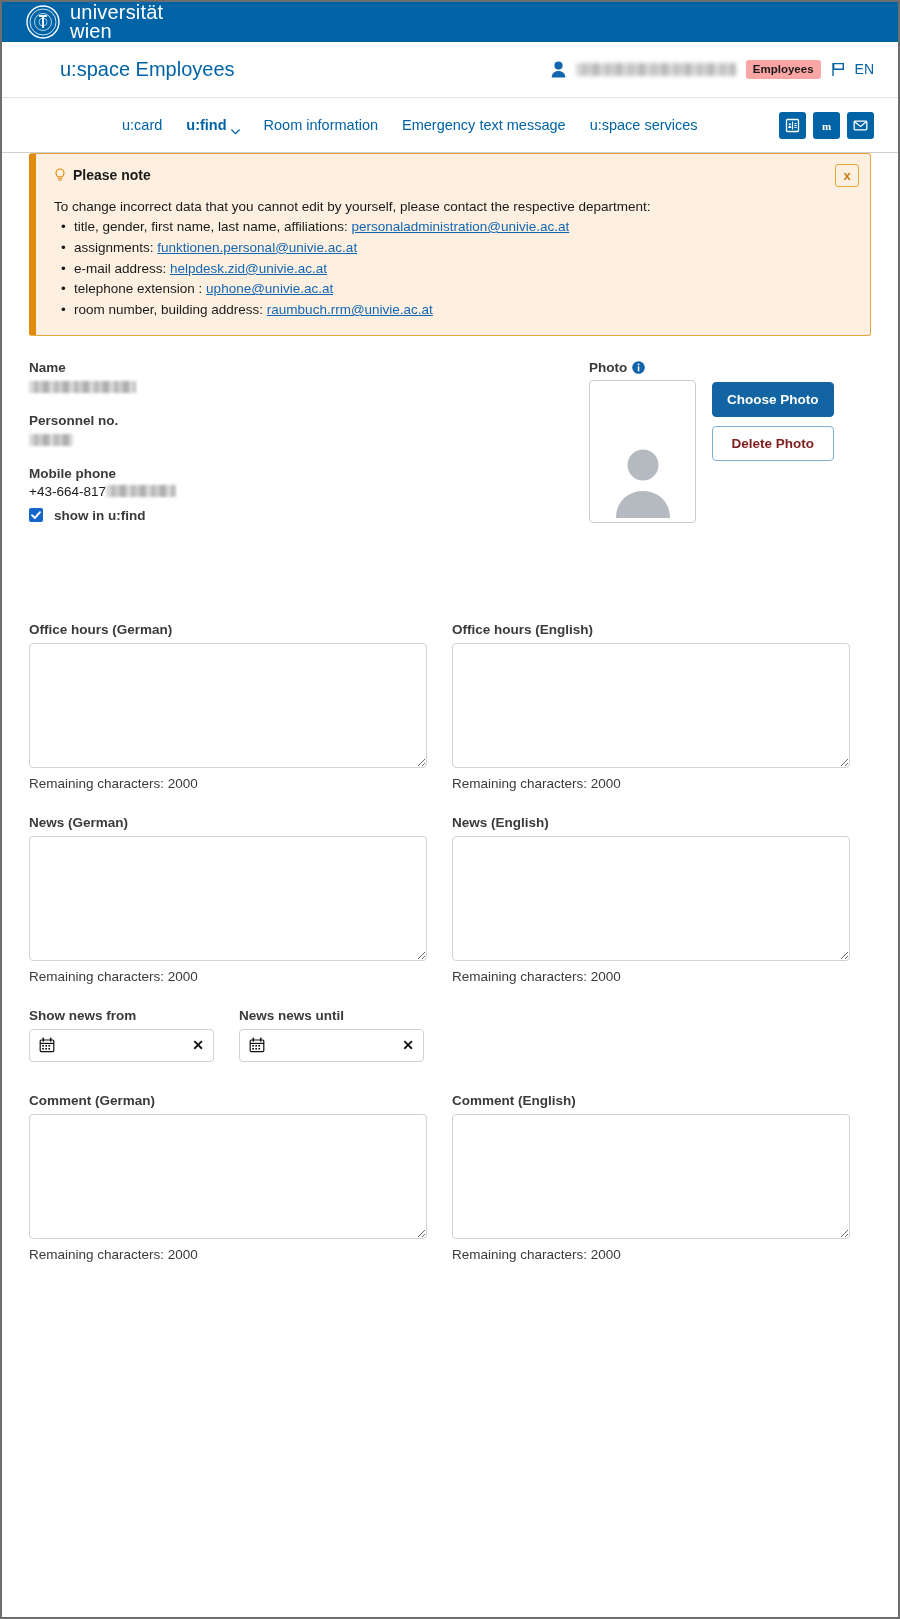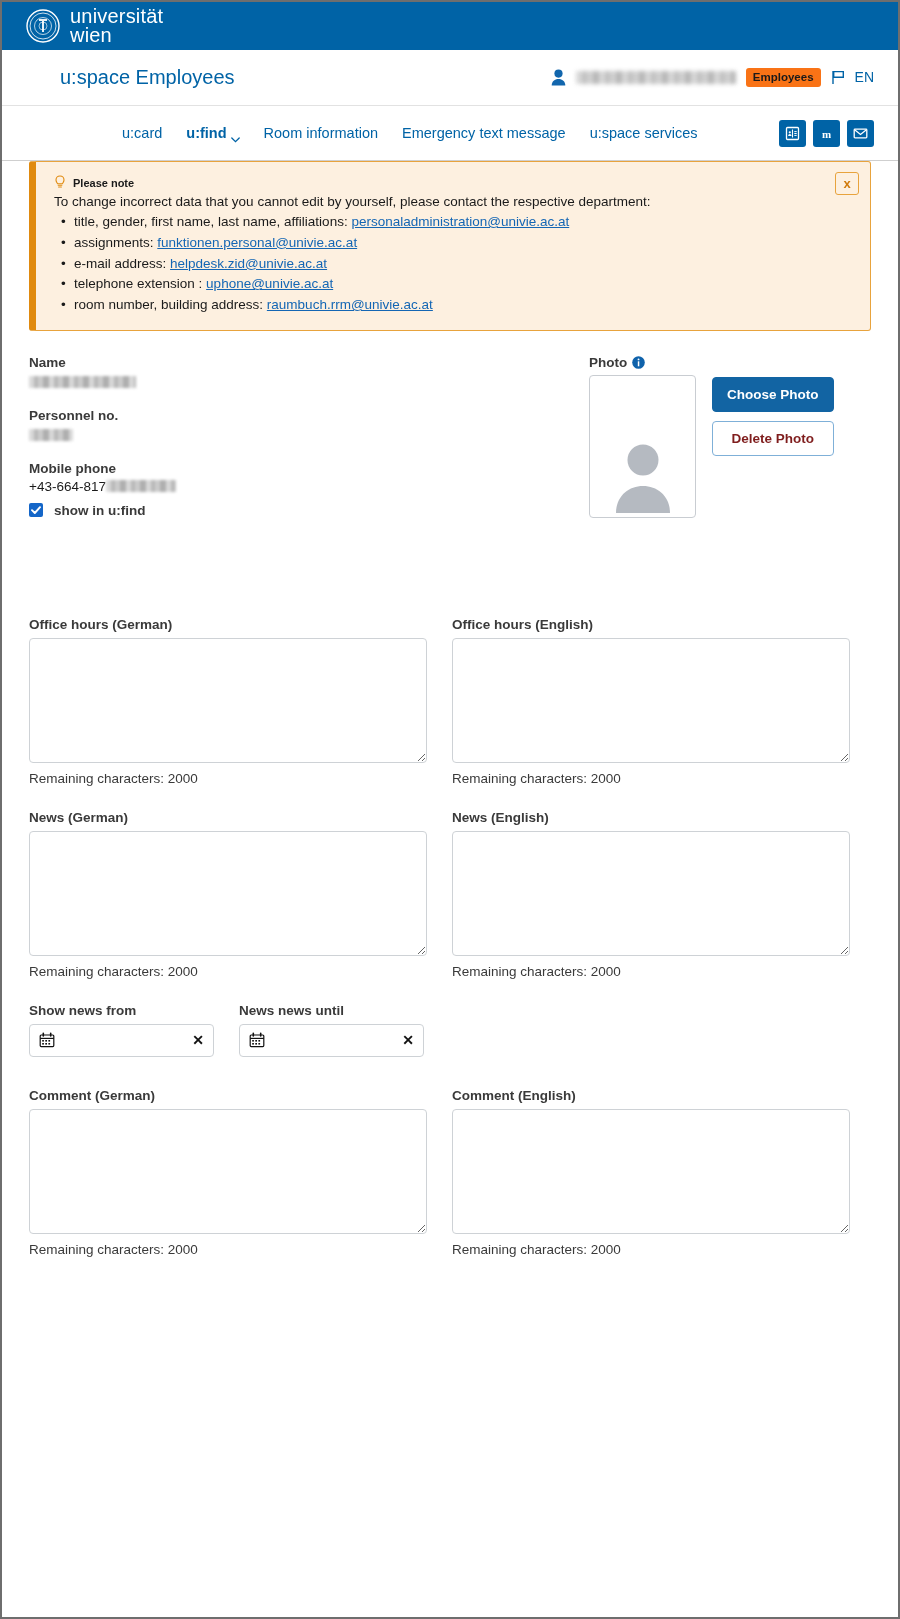--- a/index.html
+++ b/index.html
@@ -14,21 +14,21 @@
   .page {
     position:relative;
     width:900px; height:1619px;
     background:#ffffff;
     border:2px solid #6e6e6e;
     overflow:hidden;
   }
 
   
   .brandbar {
-    height:48px;
+    height:40px;
     background:#0063a6;
     display:flex; align-items:center;
     padding:0 24px;
   }
   .logo { display:flex; align-items:center; gap:10px; }
   .logo-seal { width:34px; height:34px; flex:0 0 34px; }
   .logo-text {
     color:#ffffff; font-size:20px; line-height:0.95;
     font-weight:400; letter-spacing:0.2px;
   }
@@ -51,21 +51,21 @@
   .user-icon { width:15px; height:17px; display:block; }
   .blurname {
     display:inline-block; height:13px; width:160px;
     background:
       repeating-linear-gradient(90deg,#d6d6d6 0 6px,#bdbdbd 6px 11px,#cfcfcf 11px 17px,#b3b3b3 17px 23px);
     filter:blur(2.2px);
     border-radius:1px;
     opacity:.95;
   }
   .badge-employees {
-    background:#f97316; color:#1a1a1a;
+    background:#fca5a5; color:#1a1a1a;
     font-size:11.5px; font-weight:700;
     padding:3px 7px; border-radius:3px;
     line-height:1.1;
   }
   .flag-icon { width:14px; height:15px; display:block; }
   .lang { color:#0063a6; font-size:14px; }
 
   
   .navrow {
     height:56px;
@@ -103,22 +103,22 @@
     position:relative;
     background:#fdf0e0;
     border:1px solid #e8a33d;
     border-left:7px solid #e08a0f;
     border-radius:3px;
     padding:13px 16px 14px 18px;
     margin-bottom:24px;
   }
   .notice-head {
     display:flex; align-items:center; gap:7px;
-    font-size:11px; font-weight:700; color:#1a1a1a;
-    margin-bottom:4px;
+    font-size:14px; font-weight:700; color:#1a1a1a;
+    margin-bottom:16px;
   }
   .bulb-icon { width:12px; height:15px; display:block; }
   .notice-intro { font-size:13.5px; color:#1a1a1a; margin-bottom:3px; }
   .notice ul { margin:0; padding:0 0 0 20px; list-style:none; }
   .notice li {
     font-size:13.5px; color:#1a1a1a; line-height:1.54; position:relative;
   }
   .notice li:before {
     content:"•"; position:absolute; left:-13px; color:#1a1a1a;
   }

